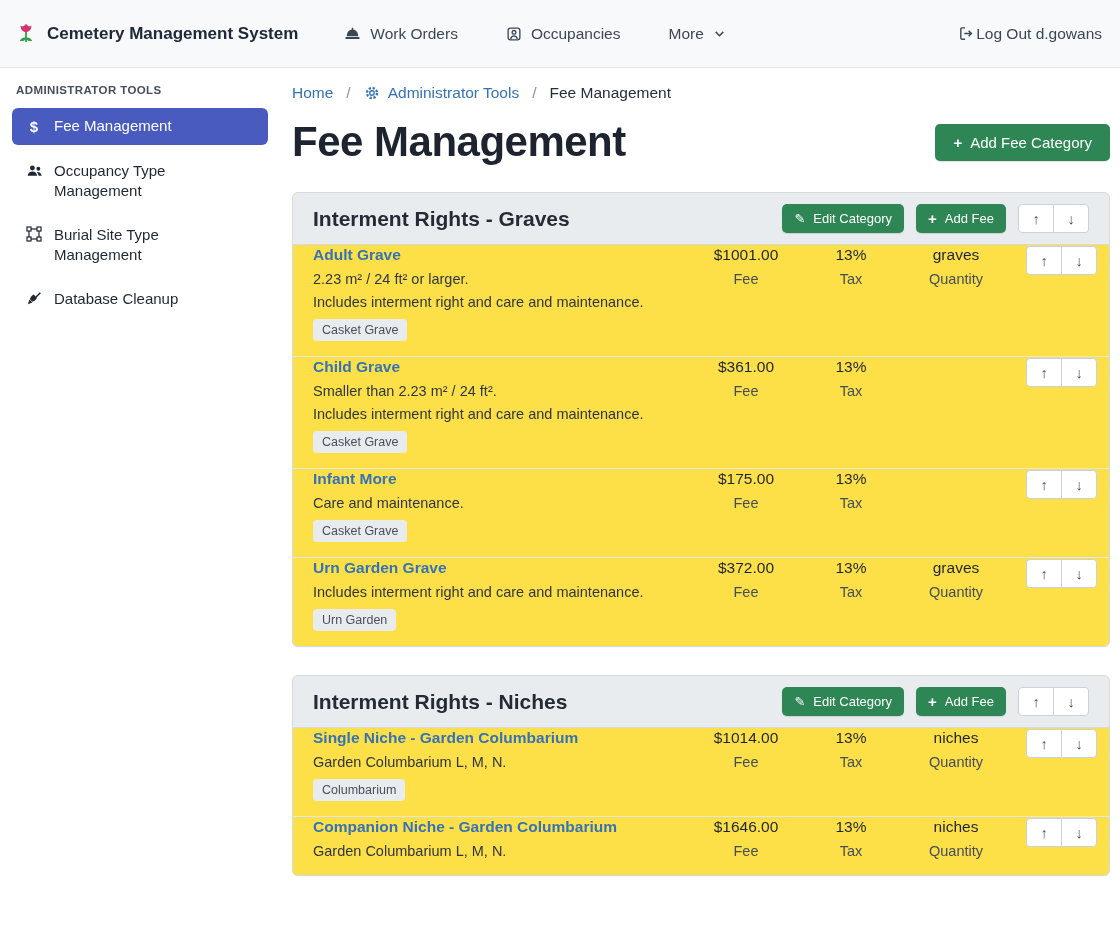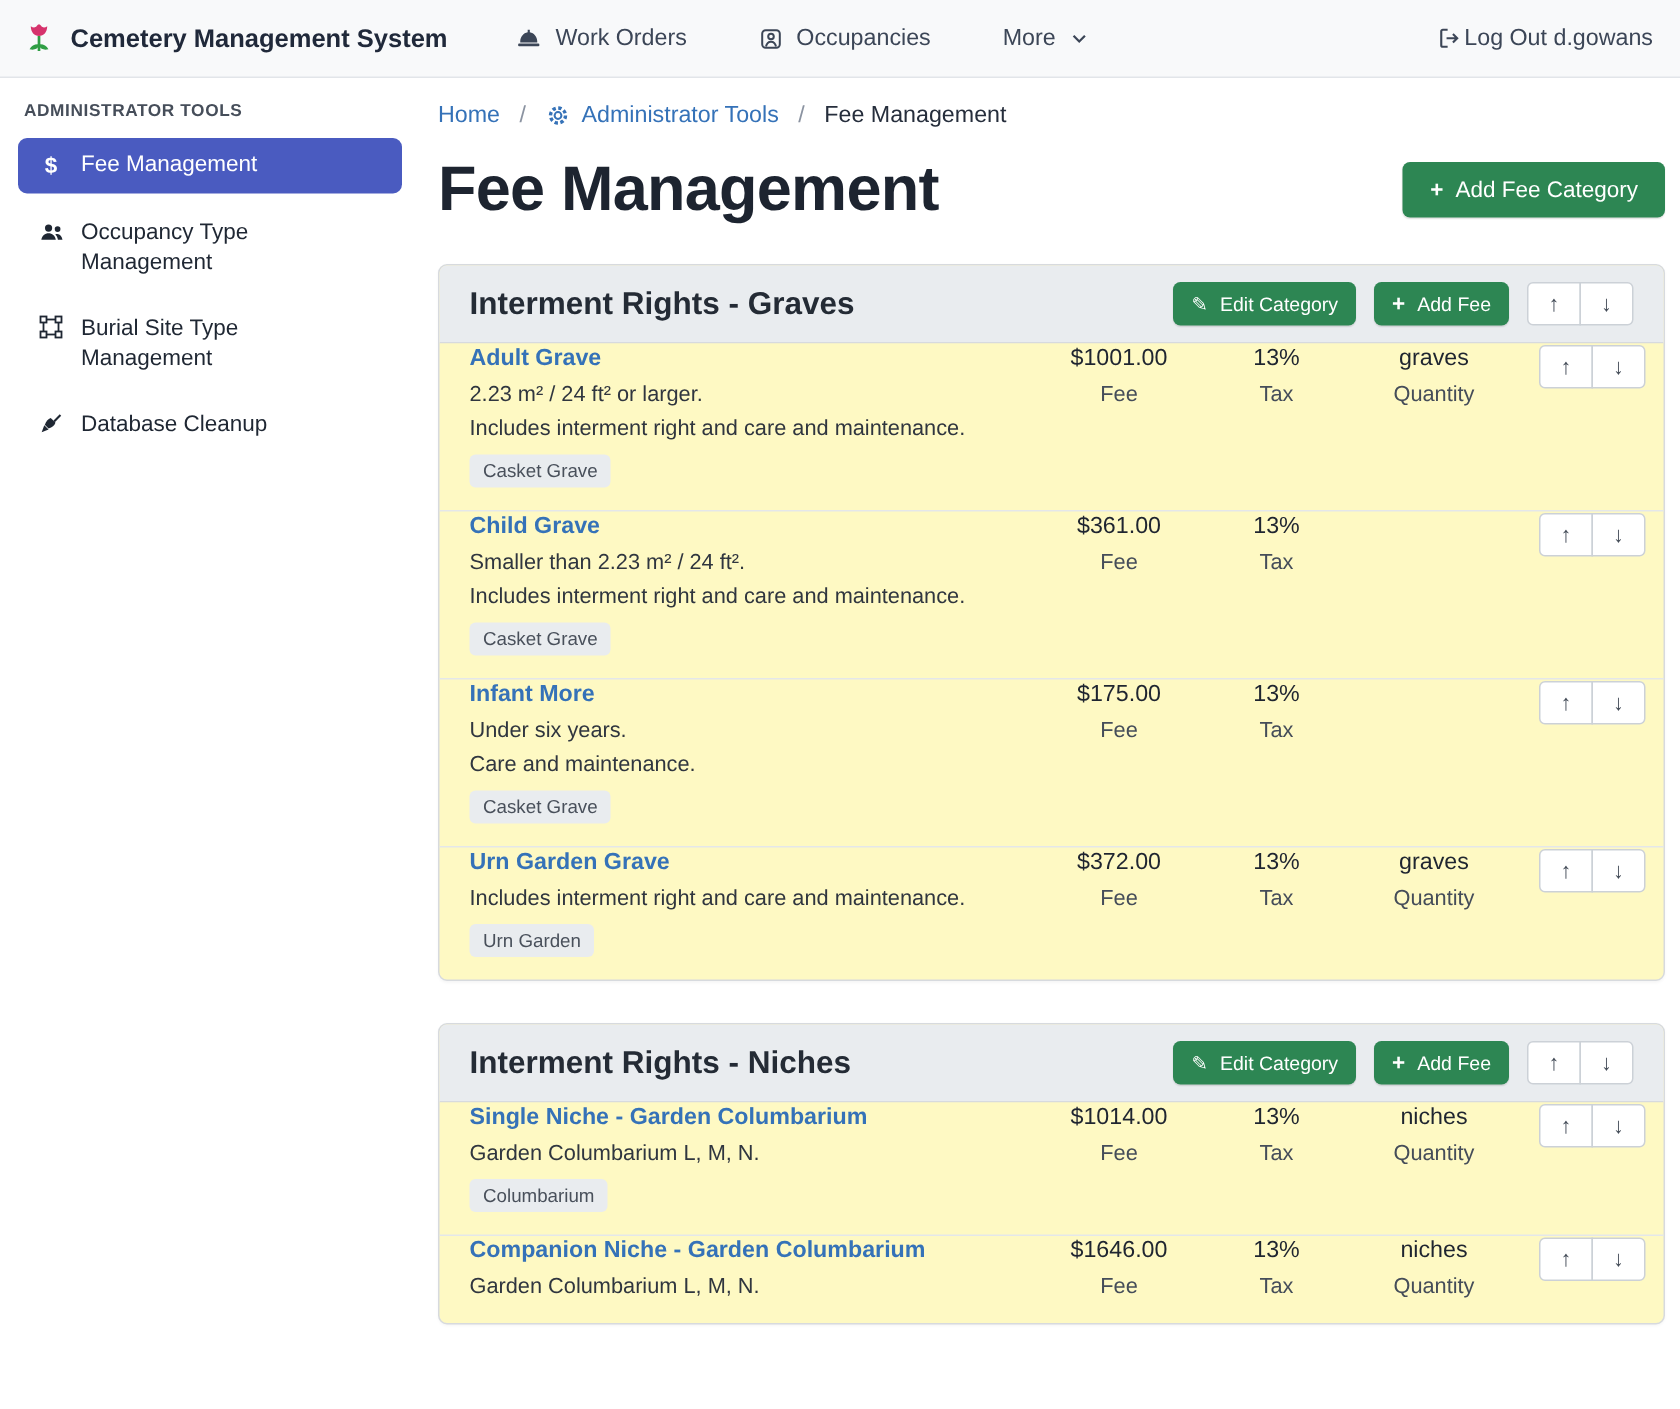--- a/index.html
+++ b/index.html
@@ -2,21 +2,21 @@
 <html><head>
 <meta charset="utf-8">
 <style>
   *{margin:0;padding:0;box-sizing:border-box}
   html,body{width:1120px;height:939px;overflow:hidden;background:#fff;
     font-family:"Liberation Sans","DejaVu Sans",sans-serif;color:#1f2530}
   button{font-family:inherit;cursor:pointer}
   a{cursor:pointer;text-decoration:none}
 
   
-  .navbar{height:52px;display:flex;align-items:center;background:#f8f9fa;
+  .navbar{height:68px;display:flex;align-items:center;background:#f8f9fa;
     border-bottom:1px solid #e2e5e9;padding:0 18px 0 14px}
   .brand{display:flex;align-items:center;gap:9px;color:#20293a;font-weight:700;font-size:17px}
   .nav-menu{display:flex;align-items:flex-end;gap:48px;margin-left:46px}
   .nav-link{display:flex;align-items:center;gap:9px;color:#3c4657;font-size:15.5px}
   .logout{margin-left:auto;display:flex;align-items:center;gap:1px;color:#3c4657;font-size:15.5px}
   .nav-ico{display:flex;align-items:center}
 
   
   .layout{display:flex;height:887px}
   .sidebar{width:280px;flex:0 0 280px;padding:14px 12px;background:#fff}
@@ -40,21 +40,21 @@
   .page-head{display:flex;justify-content:space-between;align-items:center;margin:2px 0 26px}
   .page-title{font-size:42px;font-weight:600;color:#1d2430;letter-spacing:-.5px}
   .btn{display:inline-flex;align-items:center;justify-content:center;border:none;border-radius:5px}
   .btn-green{background:#2d8653;color:#fff;gap:8px;box-shadow:0 1px 1px rgba(0,0,0,.12)}
   .btn-lg{padding:10px 18px;font-size:15px}
   .btn-sm{padding:7px 12px;font-size:13px}
   .g{font-size:13px;line-height:1}
   .plus-g{font-weight:700;font-size:15px;line-height:1}
 
   
-  .card{border:1px solid #d7dade;border-radius:6px;margin-bottom:28px;box-shadow:0 1px 2px rgba(0,0,0,.04);background:#fef9c3}
+  .card{border:1px solid #d7dade;border-radius:6px;margin-bottom:28px;box-shadow:0 1px 2px rgba(0,0,0,.04);background:#fde047}
   .card-header{display:flex;justify-content:space-between;align-items:center;background:#e9ecef;
     border-bottom:1px solid #d7dade;border-radius:5px 5px 0 0;padding:11px 20px;min-height:52px}
   .card-title{font-size:21px;font-weight:600;color:#242b35}
   .card-actions{display:flex;align-items:center;gap:12px}
   .btn-group{display:inline-flex}
   .btn-arrow{width:36px;height:29px;background:#fff;border:1px solid #ccd1d7;color:#434b57;
     font-size:14.5px;display:inline-flex;align-items:center;justify-content:center;padding:0}
   .btn-group .btn-arrow:first-child{border-radius:4px 0 0 4px}
   .btn-group .btn-arrow+.btn-arrow{margin-left:-1px;border-radius:0 4px 4px 0}
 
@@ -285,21 +285,20 @@
                       <span class="down-g">↓</span>
                     </button>
       </div>
     </div>
   </div>
 
   <div class="fee-row">
     <div class="fee-info">
       <a class="fee-name">Infant More</a>
       <div class="desc-wrap">
-                    <div class="fee-desc">Under six years.</div>
                     <div class="fee-desc">Care and maintenance.</div>
                   </div>
       <span class="badge">Casket Grave</span>
     </div>
     <div class="col c-fee">
       <div class="val">$175.00</div>
       <div class="sub fee-sub">Fee</div>
     </div>
     <div class="col c-tax">
       <div class="val">13%</div>

